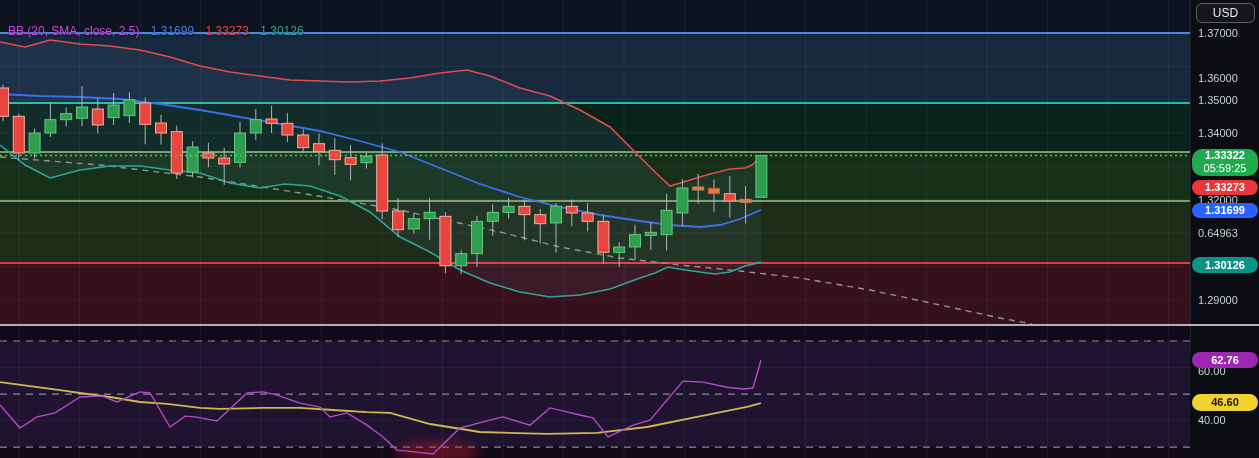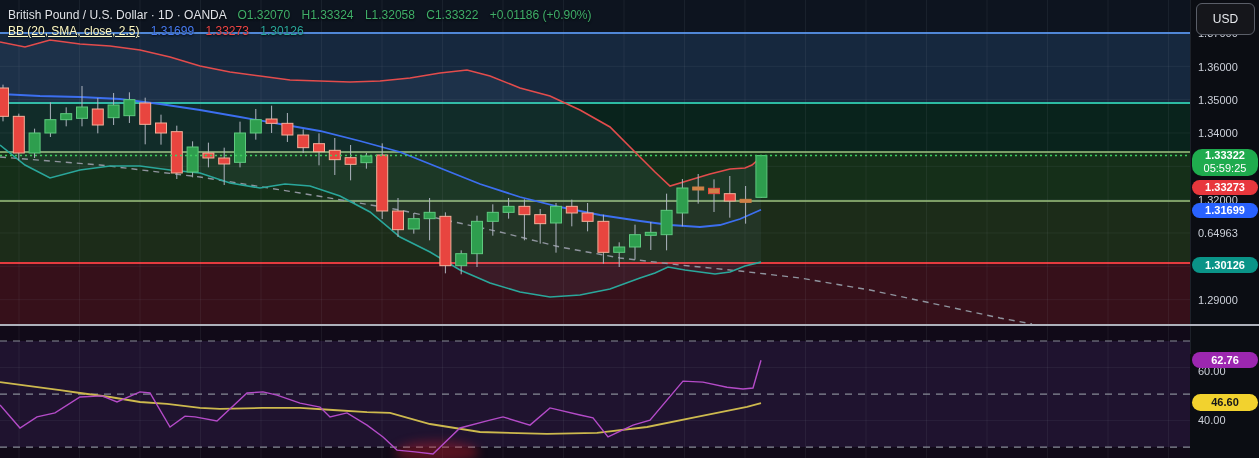--- a/index.html
+++ b/index.html
@@ -2,35 +2,35 @@
 <html><head>
 <meta charset="utf-8">
 <style>
   html,body{margin:0;padding:0;background:#0b0d13;font-family:"Liberation Sans",sans-serif;}
   .app{position:relative;width:1259px;height:458px;overflow:hidden;background:#0b0d13;}
   svg{position:absolute;left:0;top:0;}
   .legend{position:absolute;left:8px;white-space:nowrap;font-size:12px;color:#dfe2e8;
           text-shadow:0 1px 2px rgba(0,0,0,.8);z-index:4;}
   .legend .sp{margin-left:8px;}
   .grn{color:#3fae68;}
-  .dim{color:#fef9c3;text-decoration:underline;}
+  .dim{color:#d946ef;}
   .blu{color:#477cf2;}
   .red{color:#ef4545;}
   .tea{color:#2aa79b;}
   .pur{color:#c45ad4;}
   .yel{color:#e3cb45;}
   .wht{color:#d6d9df;}
   .empties{letter-spacing:6px;}
   .axis{position:absolute;left:1190px;top:0;width:69px;height:354px;background:#0b0d13;
         border-left:1px solid #1d2129;z-index:2;}
   .tick{position:absolute;left:7px;font-size:11px;color:#ccd0d9;transform:translateY(-50%);}
   .badge{position:absolute;left:1px;width:66px;border-radius:10px;text-align:center;
          font-size:11px;font-weight:600;color:#fff;box-sizing:border-box;}
   .badge .sub{font-weight:400;}
-  .usd-btn{position:absolute;left:1196px;top:3px;width:59px;height:32px;border:1px solid #5a5e68;
+  .usd-btn{position:absolute;left:1196px;top:3px;width:59px;height:20px;border:1px solid #5a5e68;
            border-radius:6px;background:#15161b;color:#e8eaee;font-size:12px;z-index:6;
            display:flex;align-items:center;justify-content:center;font-family:"Liberation Sans",sans-serif;}
   .divider{position:absolute;left:0;width:1259px;height:2px;background:#aeb1bb;z-index:5;}
 </style>
 </head>
 <body>
 
 <div class="app">
   <svg id="chart" width="1259" height="458">
       <rect x="0" y="0" width="1190" height="33" fill="#0d141f"></rect>
@@ -222,40 +222,32 @@
       <line x1="1108" y1="326" x2="1108" y2="458" stroke="rgba(151,161,176,0.09)" stroke-width="1"></line>
       <line x1="1168.5" y1="326" x2="1168.5" y2="458" stroke="rgba(151,161,176,0.09)" stroke-width="1"></line>
       <line x1="0" y1="341" x2="1190" y2="341" stroke="#878b96" stroke-width="1.2" stroke-dasharray="7 6"></line>
       <line x1="0" y1="394.06600000000003" x2="1190" y2="394.06600000000003" stroke="#878b96" stroke-width="1.2" stroke-dasharray="7 6"></line>
       <line x1="0" y1="447.132" x2="1190" y2="447.132" stroke="#878b96" stroke-width="1.2" stroke-dasharray="7 6"></line>
       <ellipse cx="437" cy="452" rx="42" ry="11" fill="rgba(190,30,45,0.40)" style="filter: blur(5px);"></ellipse>
       <path d="M0 382.1 L30 386.1 L60 390.1 L80 393.0 L110 397.0 L140 402.0 L167 403.9 L200 407.9 L220 408.9 L262 407.9 L300 407.9 L333 410.0 L367 412.1 L390 412.9 L430 424.0 L480 432.0 L547 433.9 L597 432.8 L647 427.0 L697 416.9 L747 406.8 L761 403.1" fill="none" stroke="#cdb94e" stroke-width="1.8"></path>
       <path d="M0 404.9 L20 428.0 L37 416.9 L55 412.9 L80 397.0 L102 395.9 L117 402.0 L140 391.9 L150 393.0 L170 427.0 L185 416.1 L195 416.9 L217 420.9 L247 393.0 L263 391.9 L277 395.1 L300 403.1 L320 407.1 L330 416.9 L347 412.9 L367 425.1 L383 437.0 L397 450.1 L415 451.9 L433 454.0 L460 428.0 L487 420.9 L503 416.9 L530 425.1 L550 407.9 L580 415.0 L593 417.9 L608 437.0 L633 425.1 L650 420.1 L683 381.1 L703 382.1 L727 387.2 L743 389.0 L753 388.0 L761 360.2" fill="none" stroke="#b44bc8" stroke-width="1.4"></path>
     </svg>
 
-  <div class="legend" style="top:8px">
-    <span>British Pound / U.S. Dollar · 1D · OANDA</span>
-    <span class="grn sp">O1.32070</span>
-    <span class="grn sp">H1.33324</span>
-    <span class="grn sp">L1.32058</span>
-    <span class="grn sp">C1.33322</span>
-    <span class="grn sp">+0.01186 (+0.90%)</span>
-  </div>
 
   <div class="legend" style="top:24px">
     <span class="dim">BB (20, SMA, close, 2.5)</span>
     <span class="blu sp">1.31699</span>
     <span class="red sp">1.33273</span>
     <span class="tea sp">1.30126</span>
   </div>
 
 
   <div class="axis" id="axis">
       <div class="tick" style="top: 33px;">1.37000</div>
-      <div class="tick" style="top: 67px;">1.36000</div>
+      <div class="tick" style="top: 78px;">1.36000</div>
       <div class="tick" style="top: 100px;">1.35000</div>
       <div class="tick" style="top: 133px;">1.34000</div>
       <div class="tick" style="top: 200px;">1.32000</div>
       <div class="tick" style="top: 233px;">0.64963</div>
       <div class="tick" style="top: 300px;">1.29000</div>
       <div class="tick" style="top: 371px; text-align: right;">60.00</div>
       <div class="tick" style="top: 420px;">40.00</div>
       <div class="badge" style="top: 149px; height: 27px; background: rgb(31, 171, 78); color: rgb(255, 255, 255); line-height: 13px;">1.33322<div class="sub">05:59:25</div></div>
       <div class="badge" style="top: 180px; height: 15px; background: rgb(232, 55, 61); color: rgb(255, 255, 255); line-height: 15px;">1.33273</div>
       <div class="badge" style="top: 203px; height: 15px; background: rgb(41, 98, 255); color: rgb(255, 255, 255); line-height: 15px;">1.31699</div>

